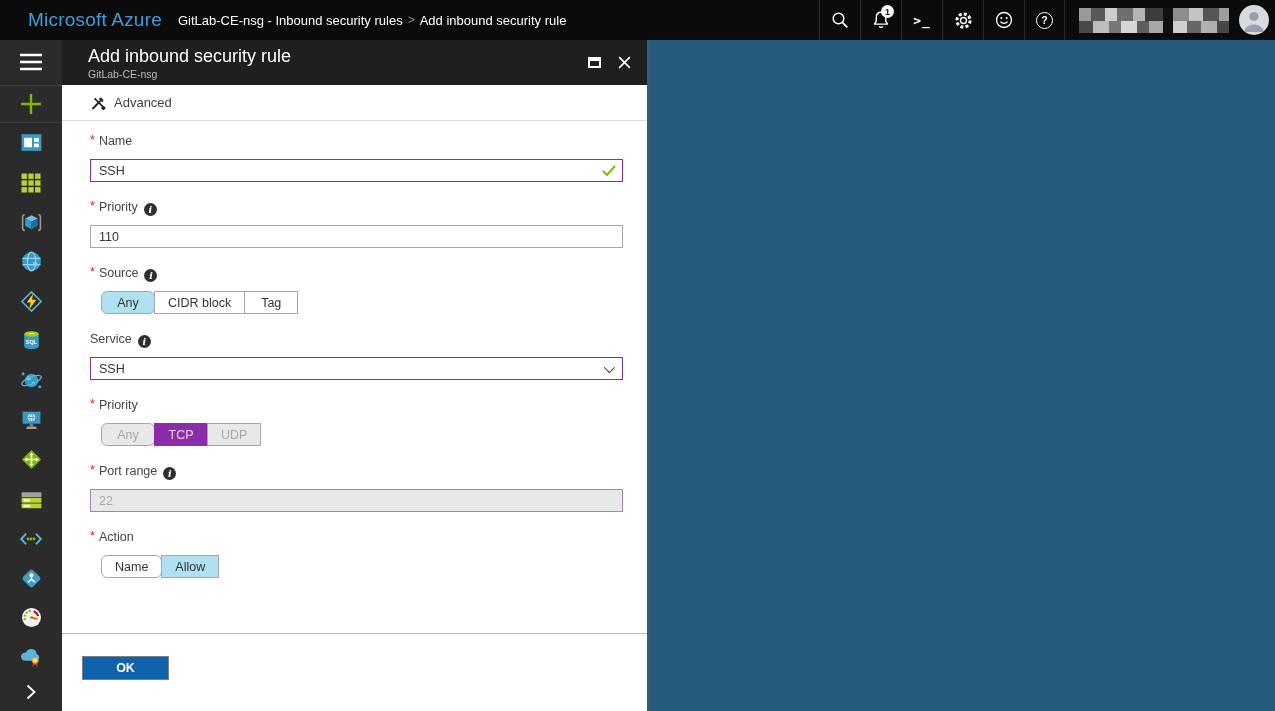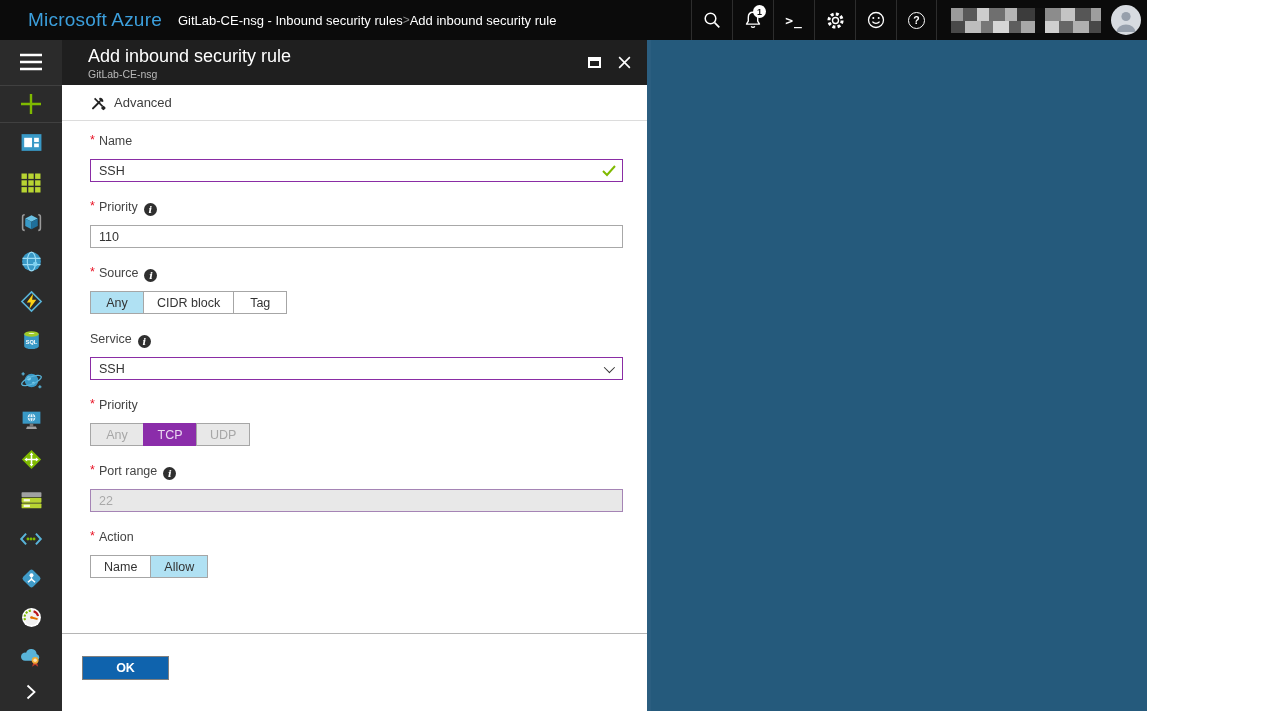--- a/index.html
+++ b/index.html
@@ -1,22 +1,22 @@
 <!DOCTYPE html>
 <html><head>
 <meta charset="utf-8">
 <style>
   * { margin:0; padding:0; box-sizing:border-box; }
   body { font-family:"Liberation Sans",sans-serif; }
-  .screen { width:1147px; height:711px; overflow:hidden; position:relative; background:#22c55e; display:flex; flex-direction:column; }
+  .screen { width:1275px; height:711px; overflow:hidden; position:relative; background:#22c55e; display:flex; flex-direction:column; }
 
   
   .topbar { height:40px; background:#0b0b0b; display:flex; align-items:center; flex:0 0 40px; color:#fff; }
   .logo { color:#3c9fdc; font-size:19px; font-weight:400; padding:0 16px 0 28px; letter-spacing:.2px; white-space:nowrap; cursor:pointer; }
-  .breadcrumb { display:flex; align-items:center; font-size:13px; gap:0; white-space:nowrap; }
+  .breadcrumb { display:flex; align-items:center; font-size:13px; gap:5px; white-space:nowrap; }
   .bc-item { color:#ffffff; cursor:pointer; }
   .bc-sep { color:#8a8a8a; font-size:12px; }
   .topbar-right { margin-left:auto; display:flex; align-items:center; height:100%; }
   .tb-btn { width:41px; height:100%; background:none; border:none; border-left:1px solid #2d2d2d; display:flex; align-items:center; justify-content:center; cursor:pointer; position:relative; color:#fff; }
   .tb-btn:last-of-type { border-right:1px solid #2d2d2d; }
   .badge { position:absolute; top:5px; right:7px; width:13px; height:13px; background:#fff; color:#111; border-radius:50%; font-size:9px; font-weight:bold; display:flex; align-items:center; justify-content:center; }
   .shell-glyph { font-family:"DejaVu Sans Mono",monospace; font-size:13px; font-weight:bold; color:#fff; letter-spacing:1px; }
   .help-circle { width:17px; height:17px; border:1.5px solid #fff; border-radius:50%; font-size:10.5px; font-weight:bold; display:flex; align-items:center; justify-content:center; color:#fff; }
   .account { display:flex; align-items:center; margin:0 10px 0 14px; cursor:pointer; }
   .redacted { width:150px; height:25px; background-repeat:no-repeat; background-size:100% 13px,100% 13px; background-position:0 0,0 12px;
@@ -56,21 +56,21 @@
   .info { display:inline-flex; width:13px; height:13px; border-radius:50%; background:#2f2f2f; color:#fff; font-size:9.5px; align-items:center; justify-content:center; margin-left:6px; vertical-align:-2px; font-family:"DejaVu Serif",serif; font-style:italic; font-weight:bold; }
   .input-wrap { position:relative; width:533px; }
   .tinput { width:533px; height:23px; border:1px solid #a8a8a8; padding:0 24px 0 8px; font-size:12.5px; color:#333; font-family:inherit; outline:none; background:#fff; display:block; }
   .tinput.valid { border-color:#8a2da5; }
   .tinput.disabled { background:#e8e8e8; border-color:#a584b5; color:#a9a9a9; padding-right:0; }
   .check { position:absolute; right:7px; top:6px; }
   .selectbox { width:533px; height:23px; border:1px solid #8a2da5; display:flex; align-items:center; padding:0 10px 0 8px; font-size:12.5px; color:#333; cursor:pointer; background:#fff; }
   .chev { margin-left:auto; width:8px; height:8px; border-right:1.7px solid #333; border-bottom:1.7px solid #333; transform:rotate(45deg) translateY(-2px); }
   .toggle { display:inline-flex; }
   .tbtn { height:23px; min-width:54px; padding:0 13px; border:1px solid #a6a6a6; margin-left:-1px; background:#fff; color:#333; font-size:12.5px; font-family:inherit; display:flex; align-items:center; justify-content:center; cursor:pointer; }
-  .tbtn:first-child { margin-left:0; }
+  .tbtn:first-child { margin-left:11px;border-radius:6px; }
   .tbtn.sel-blue { background:#b0e1f3; }
   .tbtn.dis { background:#e8e8e8; color:#a7a7a7; }
   .tbtn.sel-purple { background:#8b2daa; border-color:#8b2daa; color:#e9d8f0; }
 
   .panel-footer { flex:0 0 78px; border-top:1px solid #b5b5b5; padding:22px 0 0 20px; background:#fff; }
   .ok-btn { width:87px; height:24px; background:#0f63ad; border:1px solid #7f7f7f; color:#fff; font-size:12.5px; font-weight:bold; font-family:inherit; cursor:pointer; }
 
   .backdrop { flex:1; background:#255a7c; border-left:4px solid #2b5e80; }
 </style>
 </head>

